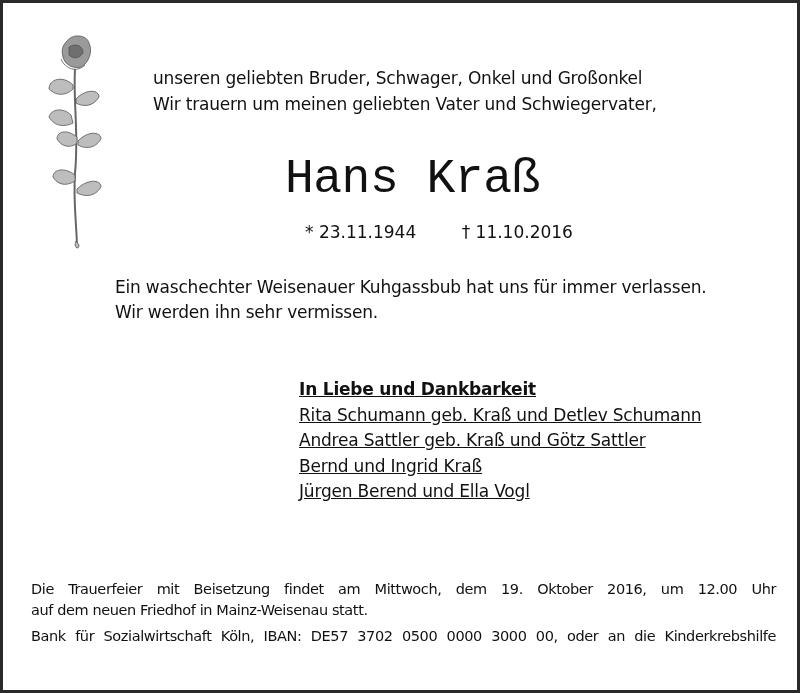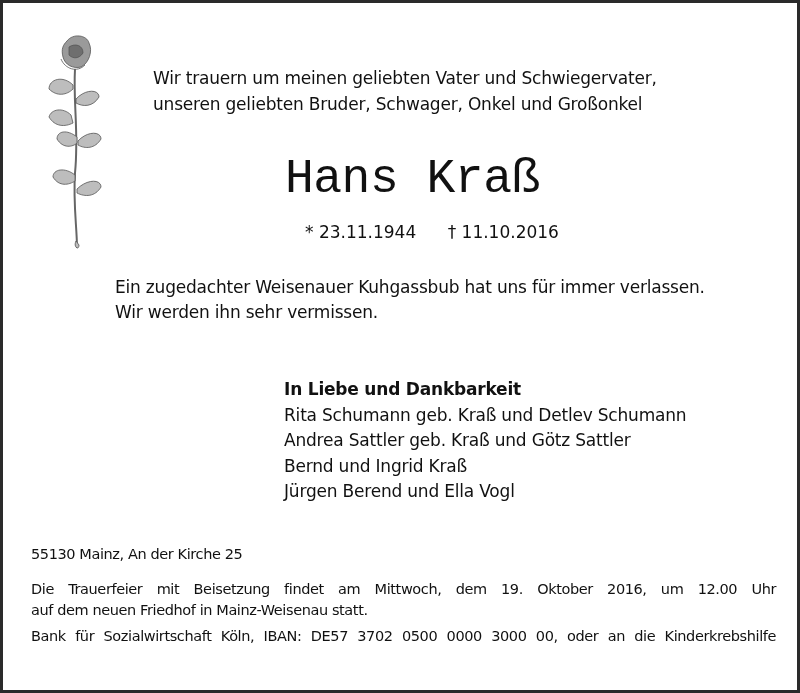--- a/index.html
+++ b/index.html
@@ -3,23 +3,23 @@
 <meta charset="utf-8">
 <style>
   html, body { margin: 0; padding: 0; background: #ffffff; }
   body { width: 800px; height: 693px; position: relative; overflow: hidden; font-family: "DejaVu Sans", sans-serif; color: #111; }
   .frame { position: absolute; left: 0; top: 0; width: 800px; height: 693px; box-sizing: border-box; border: 3px solid #2a2a2a; background: #fff; }
   .rose { position: absolute; left: 40px; top: 30px; width: 70px; height: 220px; }
   .intro { position: absolute; left: 150px; top: 62px; font-size: 17px; line-height: 26px; letter-spacing: -0.2px; }
   .name { position: absolute; left: 282px; top: 146px; font-size: 48px; line-height: 60px; letter-spacing: -0.5px; font-weight: normal; font-family: Liberation Mono, monospace; }
   .dates { position: absolute; left: 282px; top: 218px; font-size: 17px; line-height: 22px; }
   .dates span { display: inline-block; margin-left: 20px; }
-  .dates .died { margin-left: 26px; }
+  .dates .died { margin-left: 40px; }
   .message { position: absolute; left: 112px; top: 272px; font-size: 17px; line-height: 25px; letter-spacing: -0.2px; }
-  .family { position: absolute; left: 281px; top: 374px; font-size: 17px; line-height: 25.5px; letter-spacing: -0.2px; }
+  .family { position: absolute; left: 296px; top: 374px; font-size: 17px; line-height: 25.5px; letter-spacing: -0.2px; text-decoration: underline; }
   .family .heading { font-weight: bold; }
   .address { position: absolute; left: 28px; top: 541px; font-size: 14.5px; line-height: 20px; letter-spacing: -0.4px; }
   .details { position: absolute; left: 28px; top: 570px; width: 745px; font-size: 14.5px; line-height: 20.5px; letter-spacing: -0.4px; }
   .details .just { text-align: justify; text-align-last: justify; display: block; margin-top: 6px; }
   .details .left { display: block; }
 </style>
 </head>
 <body>
 
 <div class="frame">
@@ -37,45 +37,44 @@
       <path d="M28 82 C20 74, 8 76, 6 84 C12 94, 22 94, 30 90 Z"></path>
       <path d="M34 104 C24 96, 14 98, 14 106 C20 116, 30 114, 34 110 Z"></path>
       <path d="M35 108 C44 98, 58 98, 58 106 C52 116, 42 116, 35 112 Z"></path>
       <path d="M32 142 C22 134, 10 136, 10 144 C16 154, 26 152, 32 148 Z"></path>
       <path d="M34 156 C44 146, 58 146, 58 154 C52 164, 42 164, 34 160 Z"></path>
       <path d="M33 208 C30 214, 36 218, 36 212 Z"></path>
     </g>
   </svg>
 
   <div class="intro">
+    <div>unseren geliebten Bruder, Schwager, Onkel und Großonkel</div>
     <div>Wir trauern um meinen geliebten Vater und Schwiegervater,</div>
-    <div>unseren geliebten Bruder, Schwager, Onkel und Großonkel</div>
   </div>
 
   <div class="name">Hans Kraß</div>
 
   <div class="dates">
     <span class="born">* 23.11.1944</span>
     <span class="died">† 11.10.2016</span>
   </div>
 
   <div class="message">
-    <div>Ein zugedachter Weisenauer Kuhgassbub hat uns für immer verlassen.</div>
+    <div>Ein waschechter Weisenauer Kuhgassbub hat uns für immer verlassen.</div>
     <div>Wir werden ihn sehr vermissen.</div>
   </div>
 
   <div class="family">
     <div class="heading">In Liebe und Dankbarkeit</div>
     <div>Rita Schumann geb. Kraß und Detlev Schumann</div>
     <div>Andrea Sattler geb. Kraß und Götz Sattler</div>
     <div>Bernd und Ingrid Kraß</div>
     <div>Jürgen Berend und Ella Vogl</div>
   </div>
 
-  <div class="address">55130 Mainz, An der Kirche 25</div>
 
   <div class="details">
     <span class="just">Die Trauerfeier mit Beisetzung findet am Mittwoch, dem 19. Oktober 2016, um 12.00 Uhr</span>
     <span class="left">auf dem neuen Friedhof in Mainz-Weisenau statt.</span>
     <span class="just">Bank für Sozialwirtschaft Köln, IBAN: DE57 3702 0500 0000 3000 00, oder an die Kinderkrebshilfe</span>
   </div>
 
 </div>
 
 </body></html>

